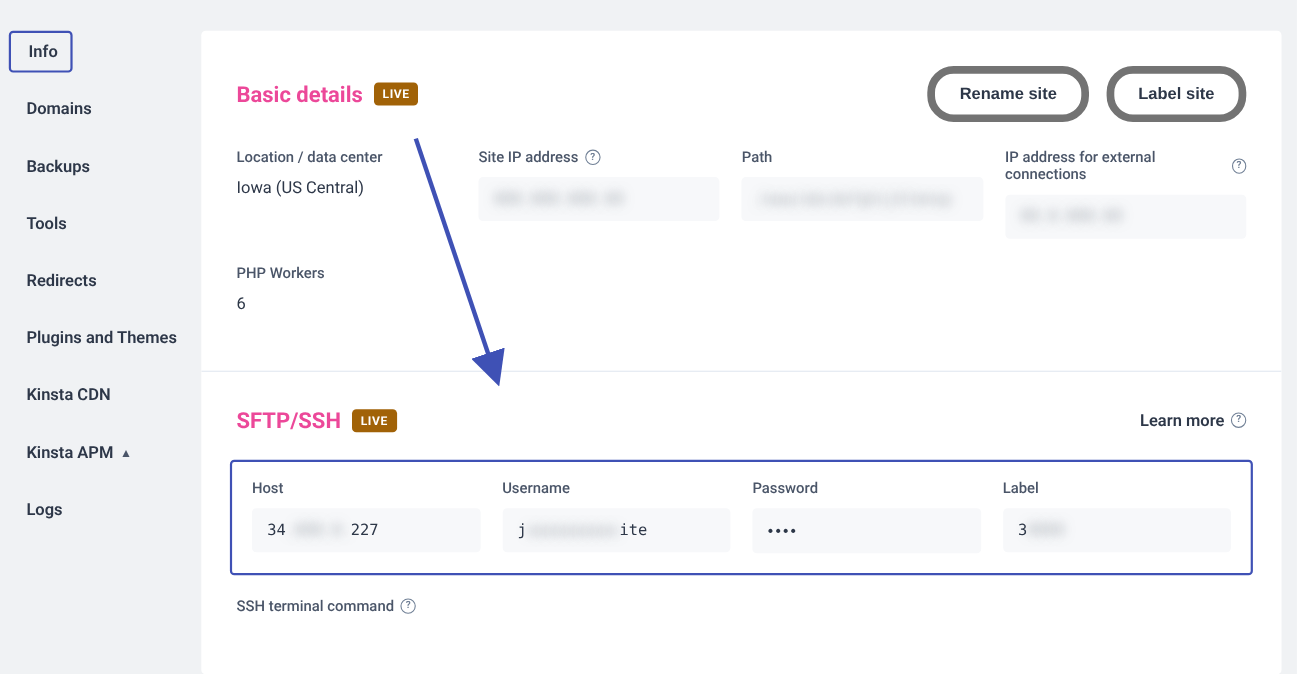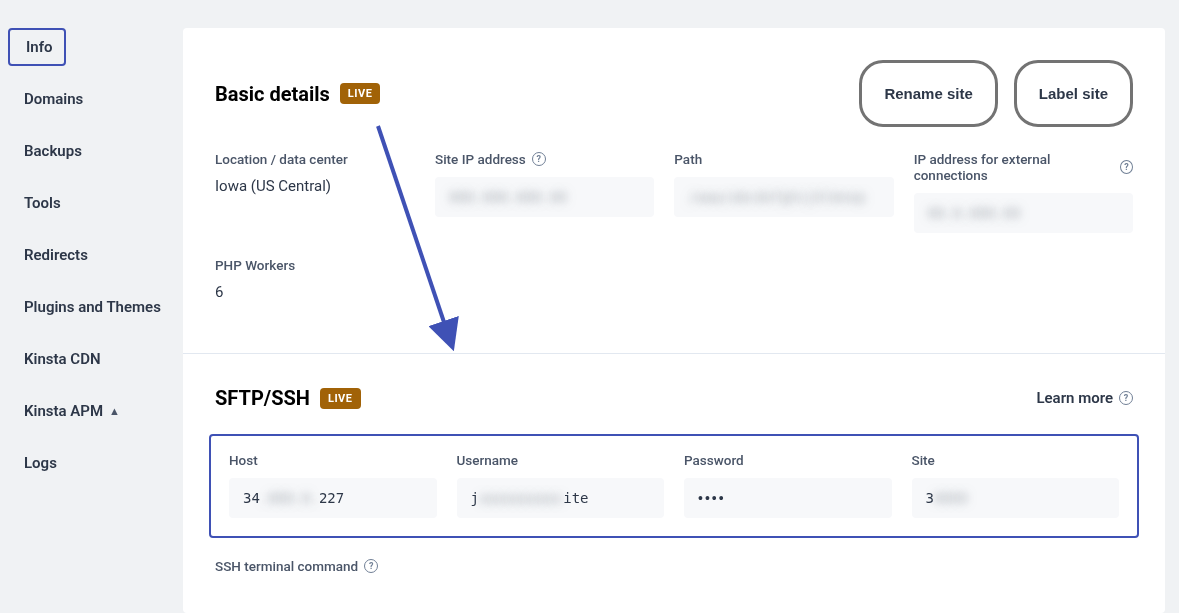--- a/index.html
+++ b/index.html
@@ -61,40 +61,40 @@
       margin-bottom: 24px;
     }
     .section-title-wrap {
       display: flex;
       align-items: center;
       gap: 10px;
     }
     .section-title {
       font-size: 20px;
       font-weight: 700;
-      color: #000000;
+      color: #ec4899;
     }
     .badge-live {
       background: #a16207;
       color: #ffffff;
       font-size: 11px;
       font-weight: 700;
       padding: 4px 8px;
       border-radius: 4px;
       letter-spacing: 0.5px;
     }
     .header-actions {
       display: flex;
       gap: 16px;
     }
     .btn {
       background: #ffffff;
-      border: 3px solid #737373;
+      border: 7px solid #737373;
       border-radius: 24px;
-      padding: 22px 22px;
+      padding: 10px 22px;
       font-size: 15px;
       font-weight: 600;
       color: #2d3748;
       cursor: pointer;
     }
     .fields-row {
       display: flex;
       gap: 20px;
       margin-bottom: 24px;
     }
@@ -284,21 +284,21 @@
             <div class="field-label">Username</div>
             <div class="field-value-box blurred">
               <span class="partial-clear">j</span>aaaaaaaaas<span class="partial-clear">ite</span>
             </div>
           </div>
           <div class="field">
             <div class="field-label">Password</div>
             <div class="field-value-box"><span class="dots">••••</span></div>
           </div>
           <div class="field">
-            <div class="field-label">Site</div>
+            <div class="field-label">Label</div>
             <div class="field-value-box blurred">
               <span class="partial-clear">3</span>0000
             </div>
           </div>
         </div>
       </div>
 
       <div>
         <div class="field-label">
           <span>SSH terminal command</span>

